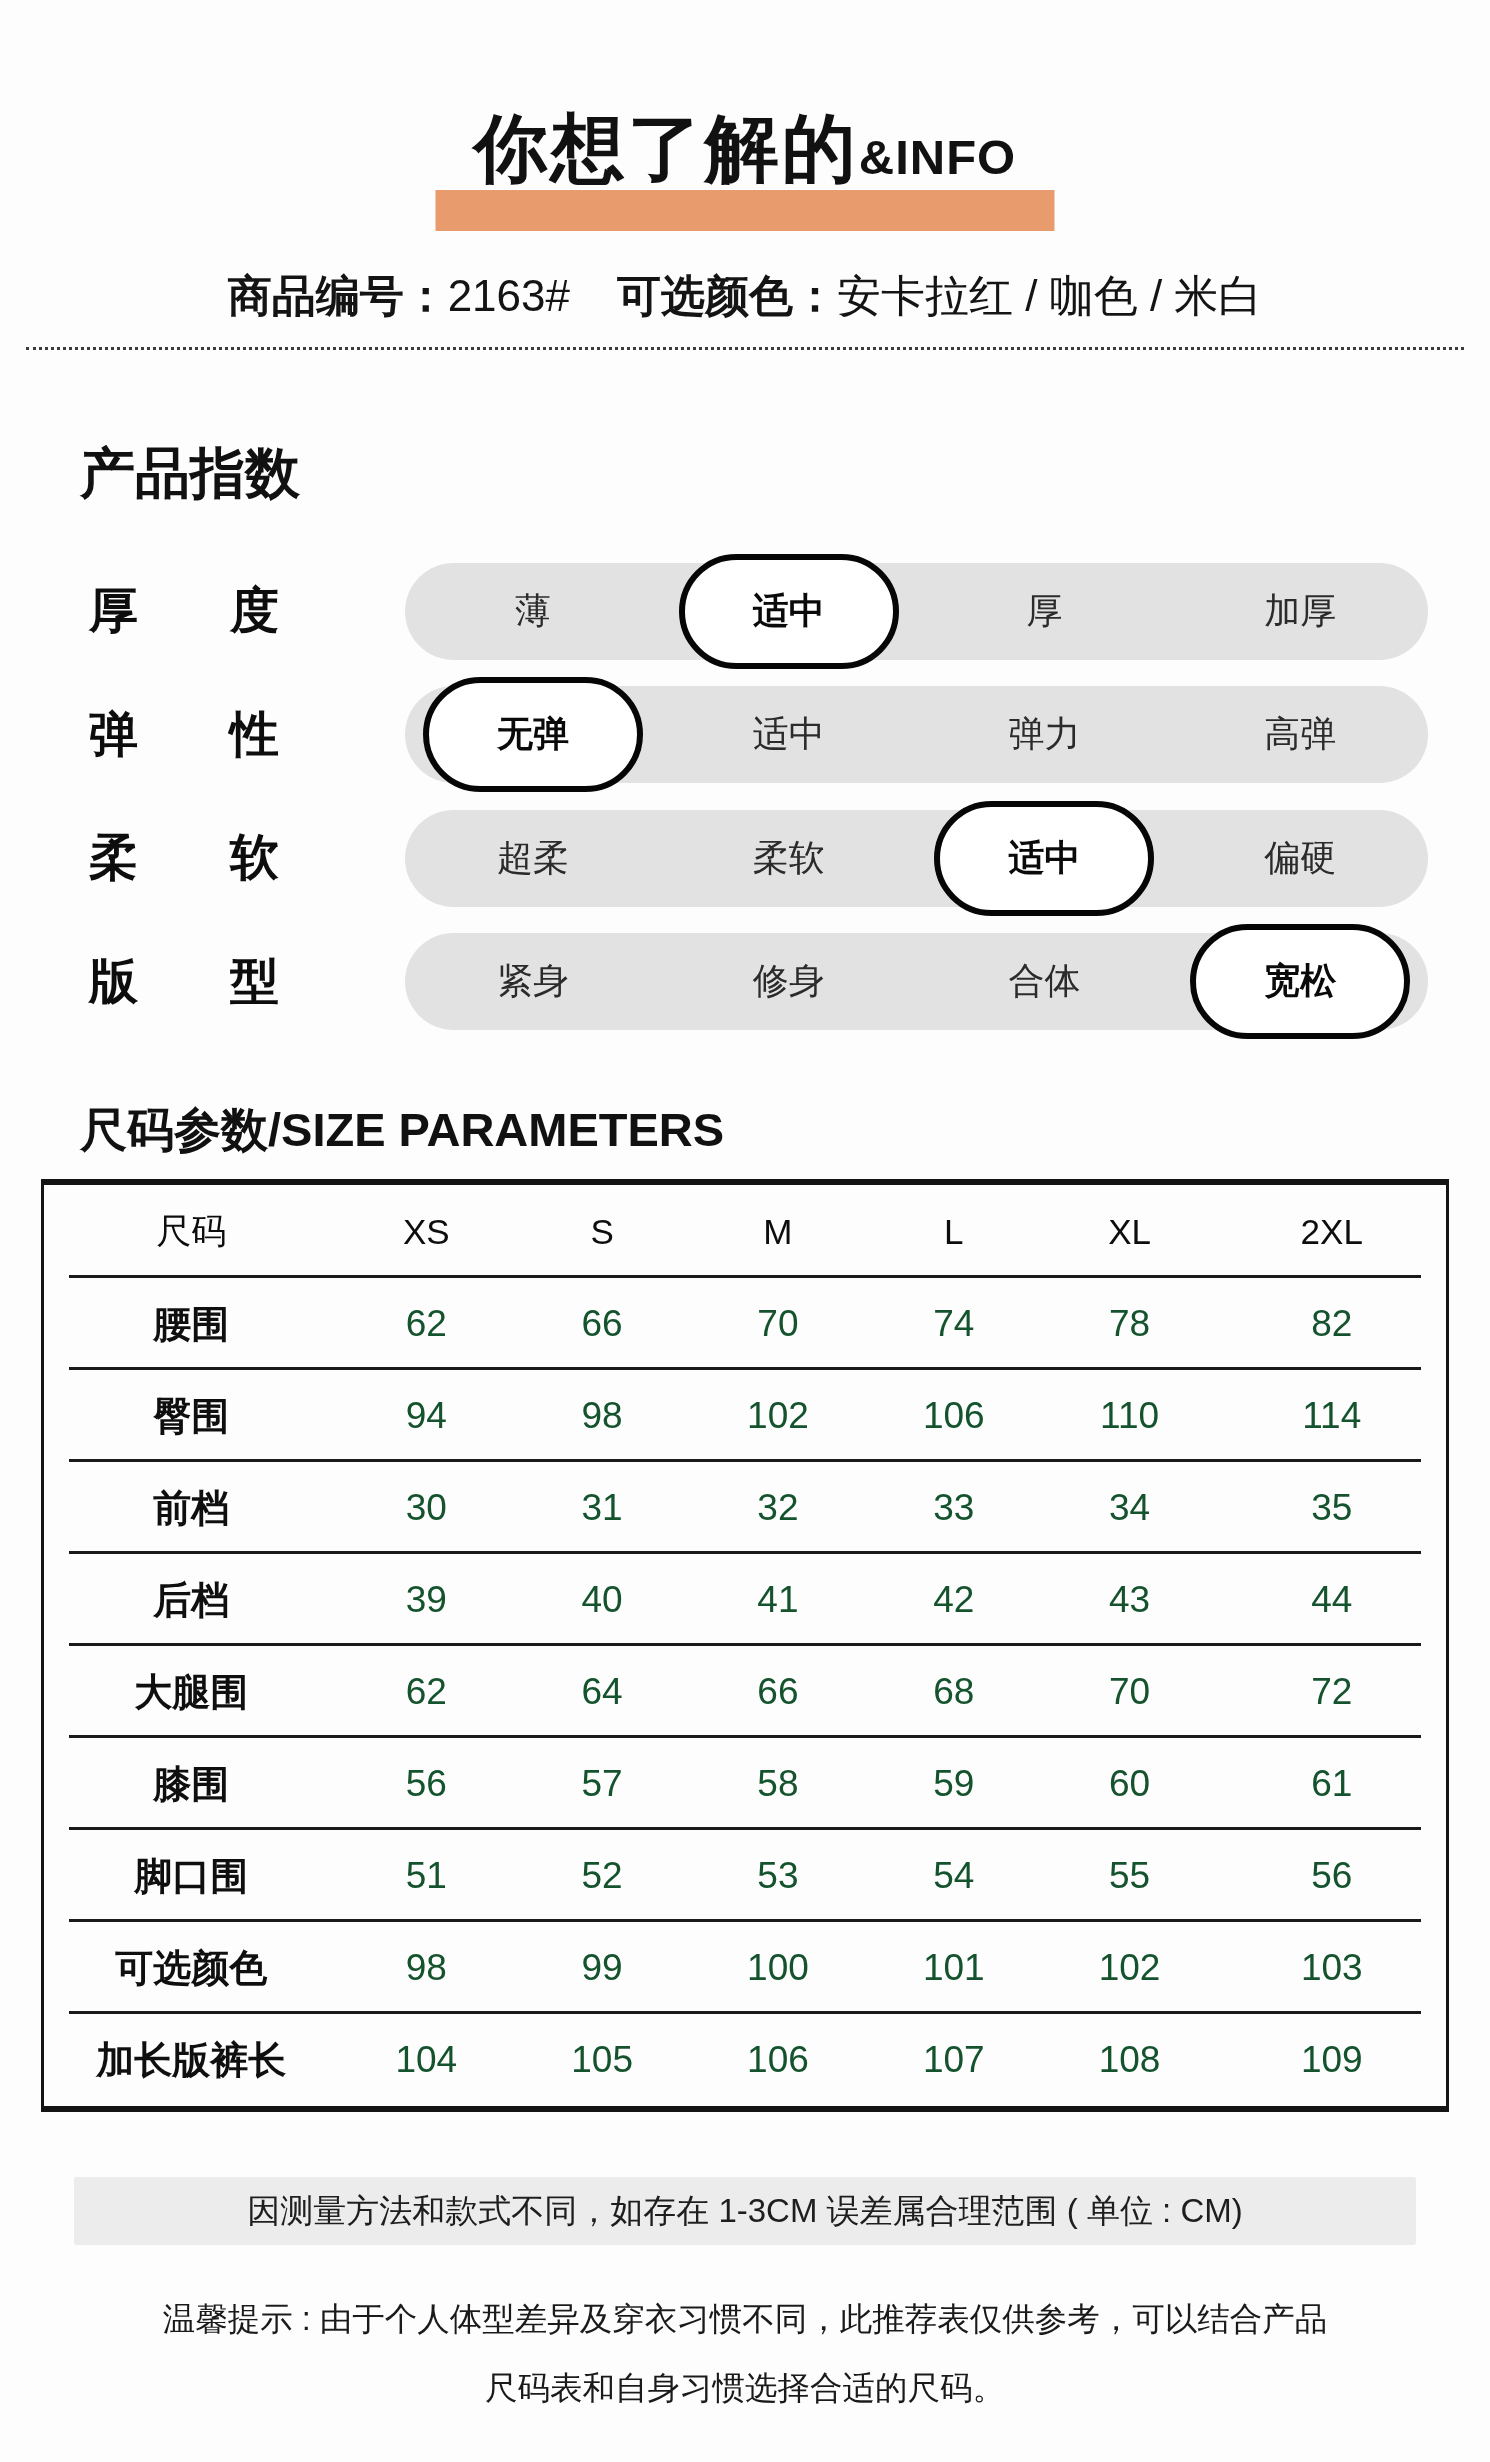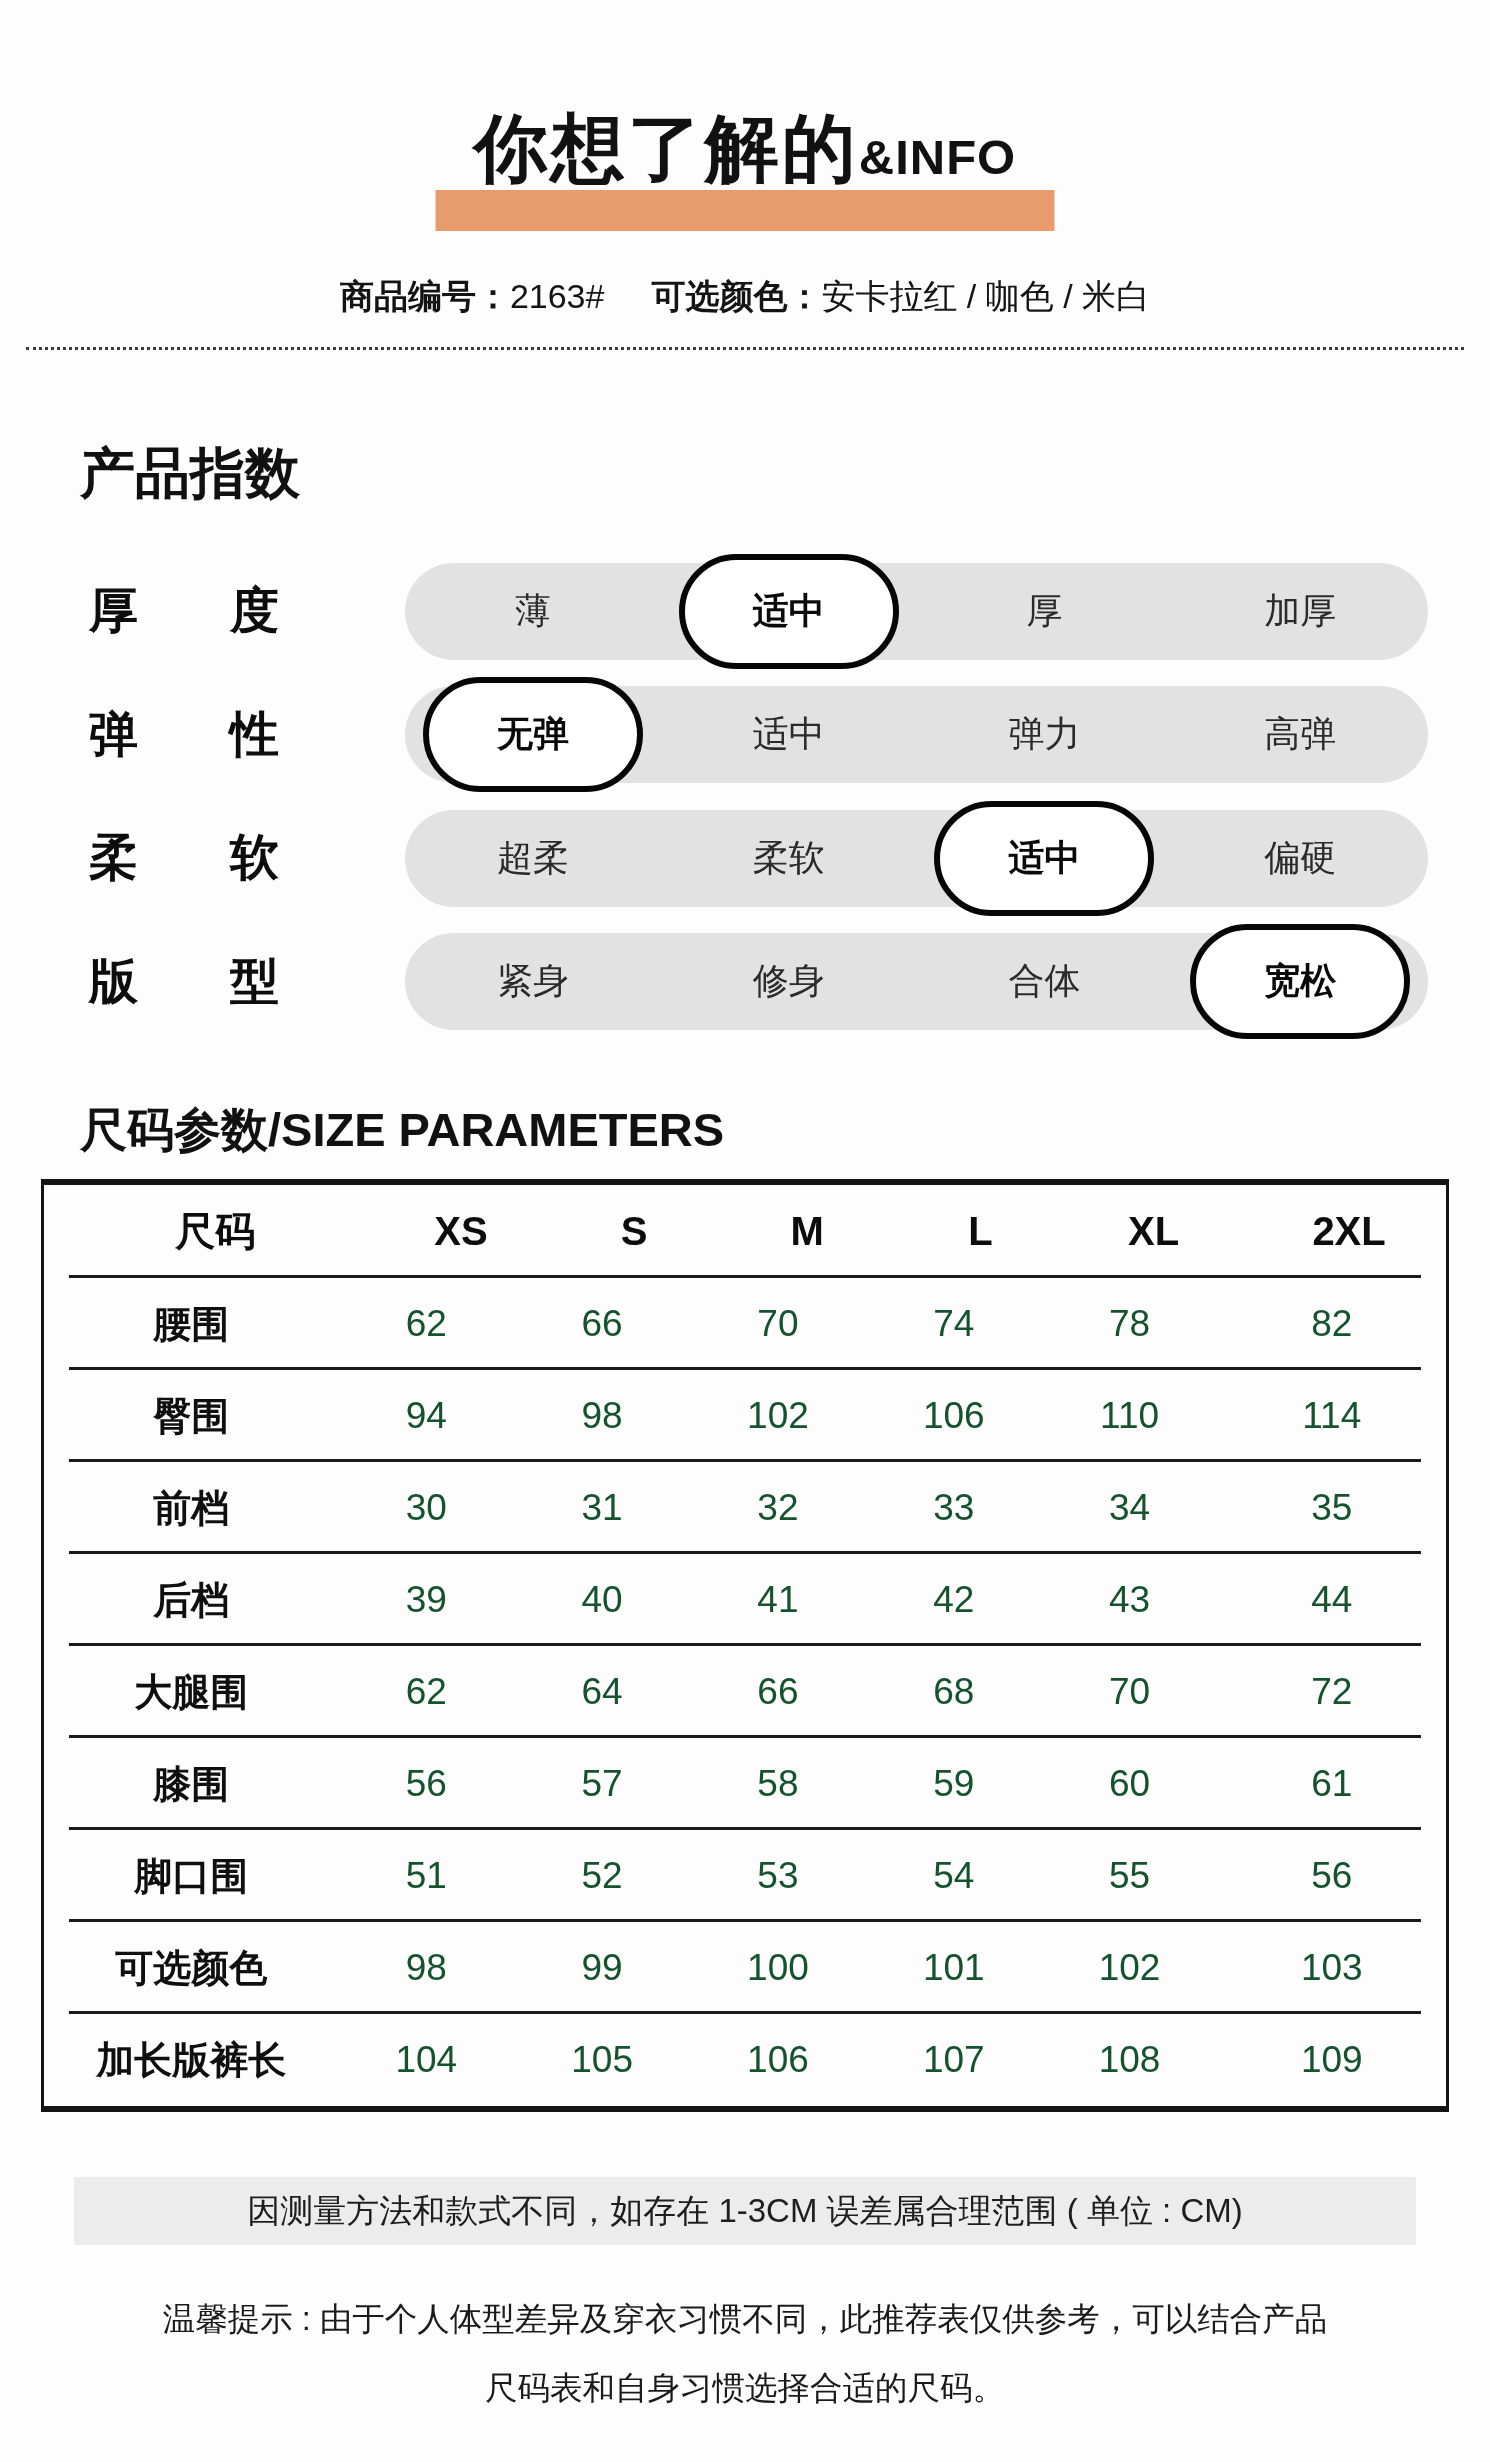--- a/index.html
+++ b/index.html
@@ -18,21 +18,21 @@
     top:190px; width:619px; height:41px;
     background:#E89B6C; z-index:0;
   }
   .title-text { position:relative; z-index:1; font-weight:bold; white-space:nowrap; line-height:74px; }
   .title-cn { font-size:74px; letter-spacing:3px; }
   .title-en { font-size:49px; letter-spacing:1px; }
 
   
   .product-info {
     display:flex; justify-content:center; align-items:baseline;
-    margin-top:66px; font-size:34px; line-height:44px; color:#141414;
+    margin-top:66px; font-size:44px; line-height:44px; color:#141414;
   }
   .pi-label { font-weight:bold; }
   .pi-gap { width:47px; }
 
   .dotline { margin:28.6px 25.6px 0 25.6px; border-top:3px dotted #3c3c3c; height:0; }
 
   
   .section-heading1 { margin:91px 0 0 80px; font-size:55px; line-height:64px; font-weight:bold; }
   .index-rows { margin:58px 62px 0 89px; }
   .index-row { display:flex; align-items:center; height:97px; margin-bottom:26.6px; }
@@ -61,21 +61,21 @@
     margin:20.7px 41px 0 41px;
     border:3px solid #141414; border-top-width:6.9px; border-bottom-width:6.4px;
     background:#FDFDFD;
   }
   .trow { display:flex; align-items:center; height:92px; position:relative; }
   .trow:not(:last-child)::after {
     content:""; position:absolute; left:24.6px; right:24.6px; bottom:0;
     height:3px; background:#1a1a1a;
   }
   .trow.header { height:93px; }
-  .trow.header .tcell, .trow.header .tcell-label { font-size:40px; font-weight:bold; color:#0d0d0d;padding-left:24px; }
+  .trow.header .tcell, .trow.header .tcell-label { font-size:35px; font-weight:normal; color:#0d0d0d; }
   .tcell-label { width:21%; text-align:center; font-size:38px; font-weight:bold; color:#0f0f0f; }
   .tcell { flex:1; text-align:center; font-size:37px; color:#14532d; }
   .tcell:last-child { flex:1.3; }
 
   
   .note-band {
     margin:65px auto 0 auto; width:1342px; height:68px;
     background:#ECECEC; border-radius:2px;
     display:flex; align-items:center; justify-content:center;
     font-size:33px; color:#1e1e1e;

